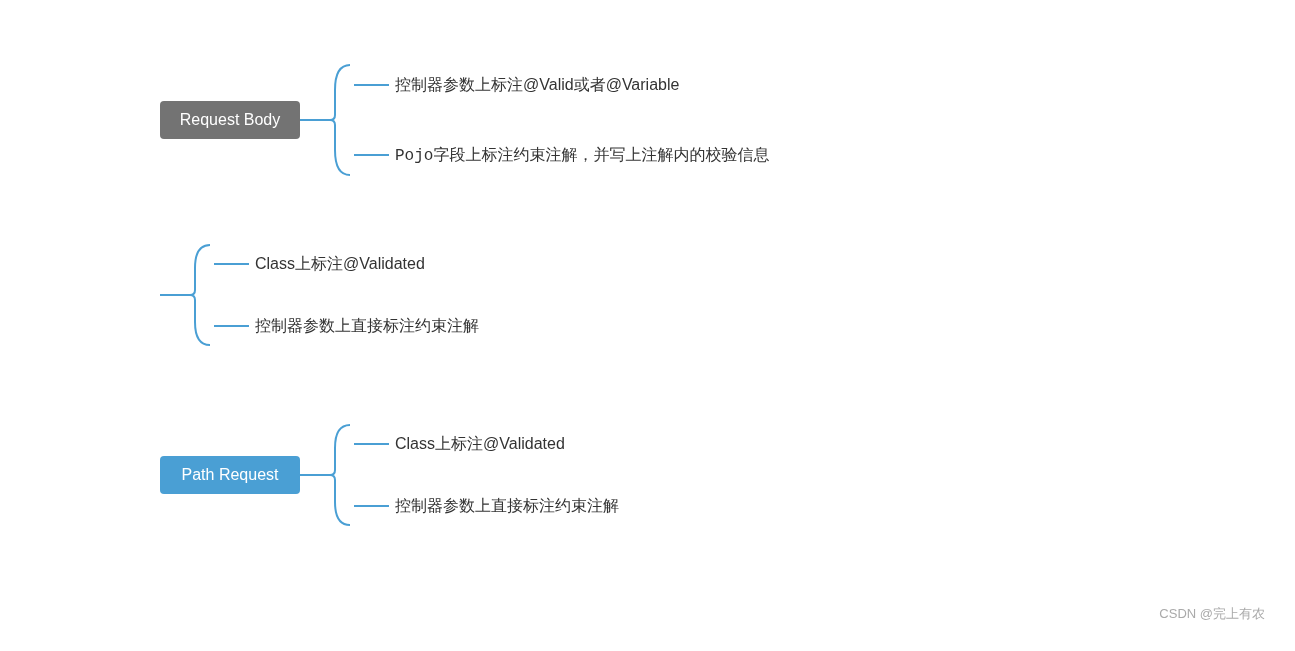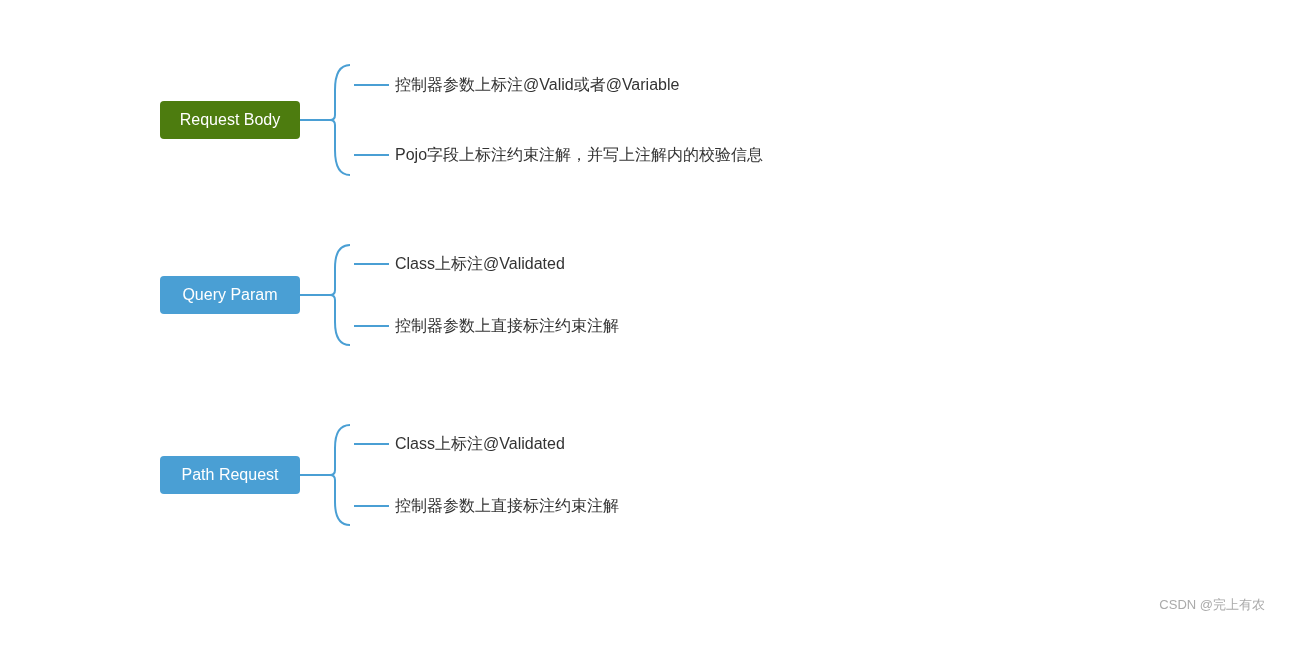--- a/index.html
+++ b/index.html
@@ -12,53 +12,50 @@
       overflow: hidden;
       position: relative;
     }
   </style>
 </head>
 <body>
 
 <div style="position:relative; width:1295px; height:651px; background:#fff;">
 
   <div style="position:absolute; top:60px; left:160px; display:flex; align-items:center;">
-    <div style="background:#4d7c0f; color:white; padding:10px 18px; border-radius:4px; font-size:16px; white-space:nowrap; min-width:140px; text-align:center; z-index:2;">
+    <div style="background:#737373; color:white; padding:10px 18px; border-radius:4px; font-size:16px; white-space:nowrap; min-width:140px; text-align:center; z-index:2;">
       <span>Request Body</span>
     </div>
 
     <svg width="30" height="4" style="flex-shrink:0;">
       <line x1="0" y1="2" x2="30" y2="2" stroke="#4a9fd4" stroke-width="2"></line>
     </svg>
 
     <svg width="24" height="120">
 
       <path d="M 20 5 Q 5 5 5 30 L 5 55 Q 5 60 0 60 Q 5 60 5 65 L 5 90 Q 5 115 20 115" fill="none" stroke="#4a9fd4" stroke-width="2"></path>
     </svg>
 
     <div style="display:flex; flex-direction:column; justify-content:space-between; height:120px;">
       <div style="display:flex; align-items:center; height:50px;">
         <svg width="35" height="4">
           <line x1="0" y1="2" x2="35" y2="2" stroke="#4a9fd4" stroke-width="2"></line>
         </svg>
         <span style="font-size:16px; color:#333; padding-left:6px;">控制器参数上标注@Valid或者@Variable</span>
       </div>
-      <div style="display:flex; align-items:center; height:50px;">
+      <div style="display:flex; align-items:center; height:50px;font-family:Liberation Mono, monospace;">
         <svg width="35" height="4">
           <line x1="0" y1="2" x2="35" y2="2" stroke="#4a9fd4" stroke-width="2"></line>
         </svg>
         <span style="font-size:16px; color:#333; padding-left:6px;">Pojo字段上标注约束注解，并写上注解内的校验信息</span>
       </div>
     </div>
   </div>
 
   <div style="position:absolute; top:240px; left:160px; display:flex; align-items:center;">
-    <div style="background:#4a9fd4; color:white; padding:10px 18px; border-radius:4px; font-size:16px; white-space:nowrap; min-width:140px; text-align:center; z-index:2;">
-      <span>Query Param</span>
-    </div>
     <svg width="30" height="4" style="flex-shrink:0;">
       <line x1="0" y1="2" x2="30" y2="2" stroke="#4a9fd4" stroke-width="2"></line>
     </svg>
     <svg width="24" height="110">
       <path d="M 20 5 Q 5 5 5 28 L 5 50 Q 5 55 0 55 Q 5 55 5 60 L 5 82 Q 5 105 20 105" fill="none" stroke="#4a9fd4" stroke-width="2"></path>
     </svg>
     <div style="display:flex; flex-direction:column; justify-content:space-between; height:110px;">
       <div style="display:flex; align-items:center; height:48px;">
         <svg width="35" height="4">
           <line x1="0" y1="2" x2="35" y2="2" stroke="#4a9fd4" stroke-width="2"></line>
@@ -93,16 +90,16 @@
       </div>
       <div style="display:flex; align-items:center; height:48px;">
         <svg width="35" height="4">
           <line x1="0" y1="2" x2="35" y2="2" stroke="#4a9fd4" stroke-width="2"></line>
         </svg>
         <span style="font-size:16px; color:#333; padding-left:6px;">控制器参数上直接标注约束注解</span>
       </div>
     </div>
   </div>
 
-  <div style="position:absolute; bottom:37px; right:30px; font-size:13px; color:#aaa;">
+  <div style="position:absolute; bottom:28px; right:30px; font-size:13px; color:#aaa;">
     <span>CSDN @完上有农</span>
   </div>
 </div>
 
 </body></html>

